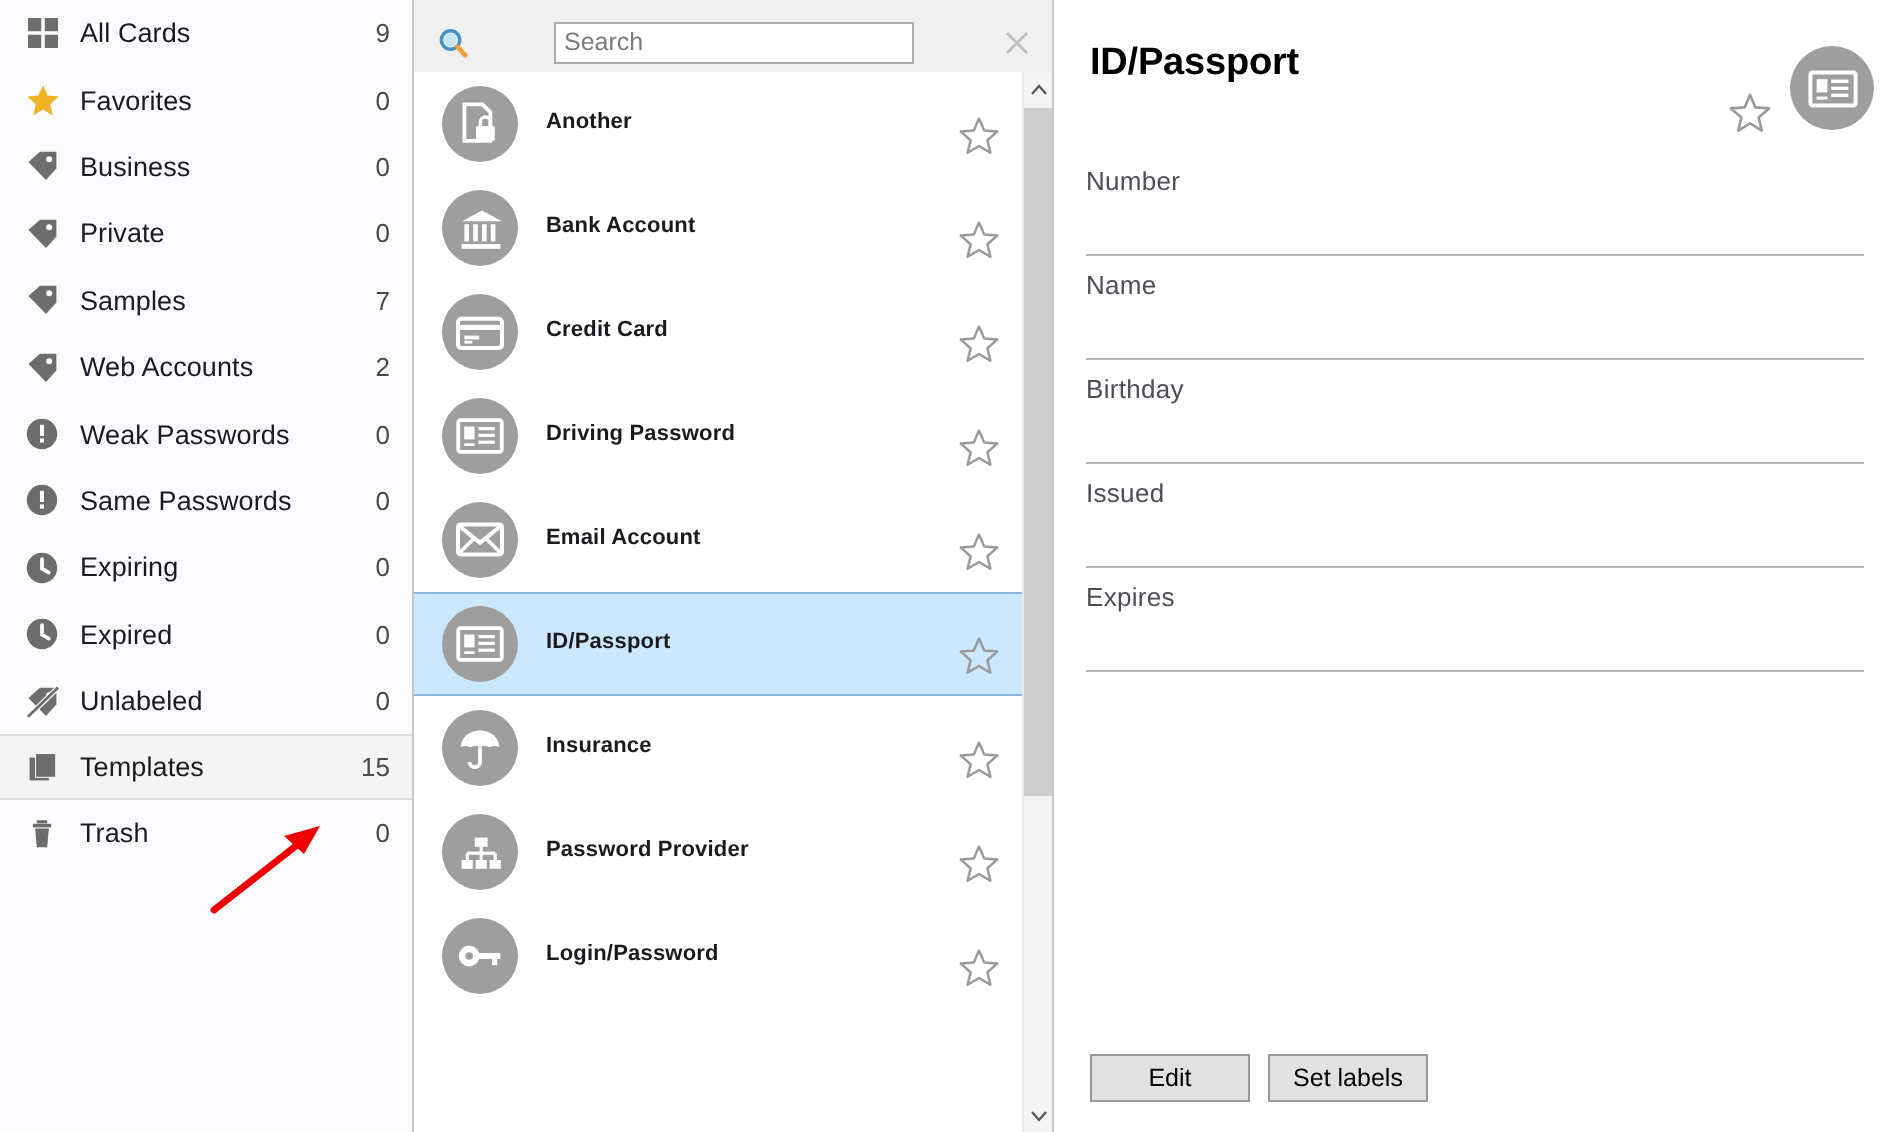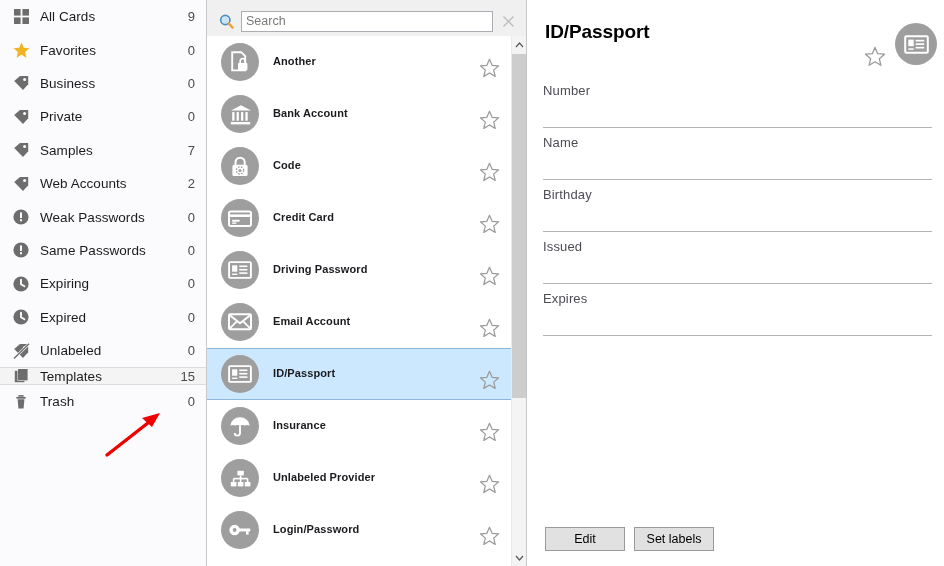--- a/index.html
+++ b/index.html
@@ -35,21 +35,21 @@
     align-items: center;
     padding: 0 11px 0 10px;
     box-sizing: border-box;
     color: #1b1b1f;
     font-size: 13.5px;
   }
   .nav-item.selected {
     background: #f4f4f4;
     border-top: 1px solid #dcdcdc;
     border-bottom: 1px solid #dcdcdc;
-    height: 18px;
+    height: 33px;
   }
   .nav-icon {
     width: 22px;
     height: 22px;
     flex: 0 0 22px;
     display: flex;
     align-items: center;
     justify-content: center;
     margin-right: 8px;
   }
@@ -90,20 +90,21 @@
   }
   #search-bar {
     position: relative;
     height: 43px;
     background: #f0f0f0;
     border-bottom: 1px solid #d4d4d4;
     display: flex;
     align-items: center;
     padding: 0 7px;
     box-sizing: border-box;
+    gap: 36px;
   }
   #search-icon-wrap {
     width: 24px; height: 24px;
     flex: 0 0 24px;
     display: flex; align-items: center; justify-content: center;
   }
   #search-input {
     flex: 1 1 auto;
     height: 21px;
     margin: 0 4px 0 3px;
@@ -470,36 +471,20 @@
           </span>
           <span class="tpl-name">Bank Account</span>
           <span class="tpl-star">
             <svg width="21" height="20" viewBox="0 0 21 20">
               <polygon points="10.5,1.3 13.1,7.3 19.6,7.8 14.7,12.1 16.2,18.4 10.5,15.0 4.8,18.4 6.3,12.1 1.4,7.8 7.9,7.3" fill="none" stroke="#9a9a9a" stroke-width="1.25" stroke-linejoin="round"></polygon>
             </svg>
           </span>
         </div>
         <div class="tpl-row">
           <span class="tpl-avatar">
-            <svg width="20" height="21" viewBox="0 0 20 21">
-              <path d="M5.5 9.0 v-2.7 a4.6 4.6 0 0 1 9.2 0 v2.7" fill="none" stroke="#ffffff" stroke-width="2"></path>
-              <rect x="2.4" y="8.8" width="15.2" height="11.2" rx="1.6" fill="#ffffff"></rect>
-              <circle cx="10" cy="14.4" r="3.6" fill="none" stroke="#9e9e9e" stroke-width="1.3" stroke-dasharray="1.6 1.3"></circle>
-              <circle cx="10" cy="14.4" r="1.5" fill="#9e9e9e"></circle>
-            </svg>
-          </span>
-          <span class="tpl-name">Code</span>
-          <span class="tpl-star">
-            <svg width="21" height="20" viewBox="0 0 21 20">
-              <polygon points="10.5,1.3 13.1,7.3 19.6,7.8 14.7,12.1 16.2,18.4 10.5,15.0 4.8,18.4 6.3,12.1 1.4,7.8 7.9,7.3" fill="none" stroke="#9a9a9a" stroke-width="1.25" stroke-linejoin="round"></polygon>
-            </svg>
-          </span>
-        </div>
-        <div class="tpl-row">
-          <span class="tpl-avatar">
             <svg width="24" height="19" viewBox="0 0 24 19">
               <rect x="1" y="2.4" width="22" height="14.6" rx="1.7" fill="none" stroke="#ffffff" stroke-width="2"></rect>
               <rect x="1" y="5.4" width="22" height="2.6" fill="#ffffff"></rect>
               <rect x="4.2" y="10.8" width="7.4" height="1.9" fill="#ffffff"></rect>
               <rect x="4.2" y="13.4" width="4.0" height="1.4" fill="#ffffff"></rect>
             </svg>
           </span>
           <span class="tpl-name">Credit Card</span>
           <span class="tpl-star">
             <svg width="21" height="20" viewBox="0 0 21 20">
@@ -580,21 +565,21 @@
               <rect x="0.8" y="12.0" width="5.6" height="4.4" fill="#ffffff"></rect>
               <rect x="7.8" y="12.0" width="5.6" height="4.4" fill="#ffffff"></rect>
               <rect x="14.8" y="12.0" width="5.6" height="4.4" fill="#ffffff"></rect>
               <line x1="10.6" y1="5.4" x2="10.6" y2="8.6" stroke="#ffffff" stroke-width="1.6"></line>
               <line x1="3.6" y1="8.6" x2="17.6" y2="8.6" stroke="#ffffff" stroke-width="1.6"></line>
               <line x1="3.6" y1="8.6" x2="3.6" y2="12.0" stroke="#ffffff" stroke-width="1.6"></line>
               <line x1="10.6" y1="8.6" x2="10.6" y2="12.0" stroke="#ffffff" stroke-width="1.6"></line>
               <line x1="17.6" y1="8.6" x2="17.6" y2="12.0" stroke="#ffffff" stroke-width="1.6"></line>
             </svg>
           </span>
-          <span class="tpl-name">Unlabeled Provider</span>
+          <span class="tpl-name">Password Provider</span>
           <span class="tpl-star">
             <svg width="21" height="20" viewBox="0 0 21 20">
               <polygon points="10.5,1.3 13.1,7.3 19.6,7.8 14.7,12.1 16.2,18.4 10.5,15.0 4.8,18.4 6.3,12.1 1.4,7.8 7.9,7.3" fill="none" stroke="#9a9a9a" stroke-width="1.25" stroke-linejoin="round"></polygon>
             </svg>
           </span>
         </div>
         <div class="tpl-row">
           <span class="tpl-avatar">
             <svg width="23" height="18" viewBox="0 0 23 18">
               <circle cx="5.6" cy="9.0" r="5.2" fill="#ffffff"></circle>

